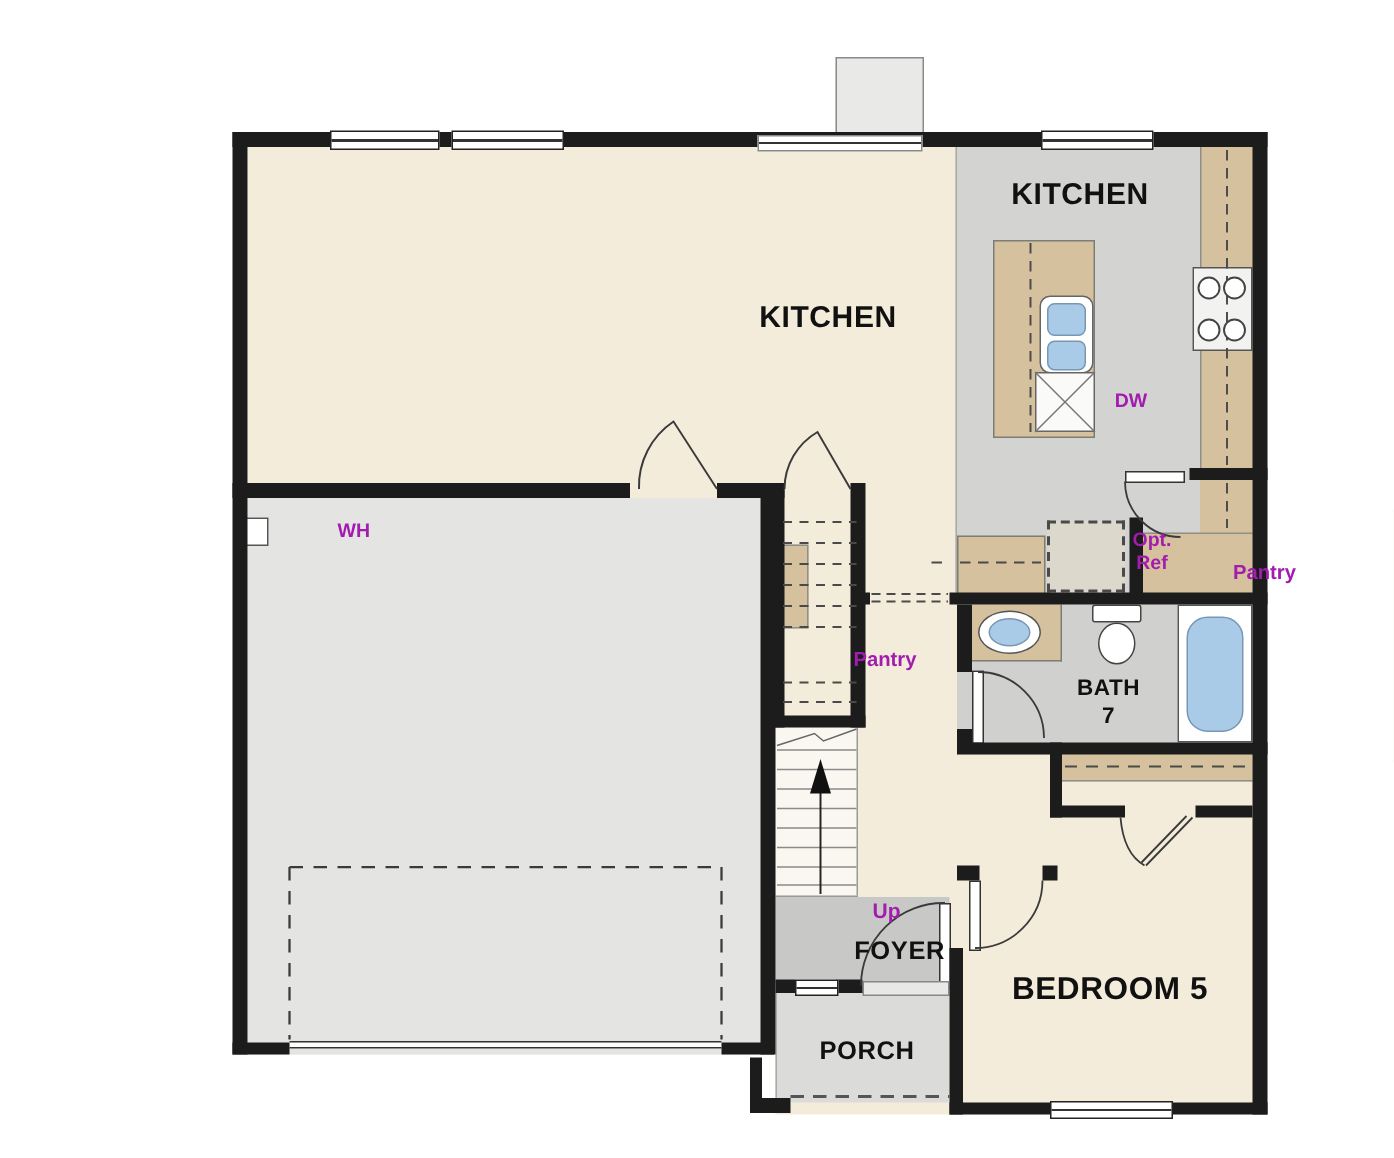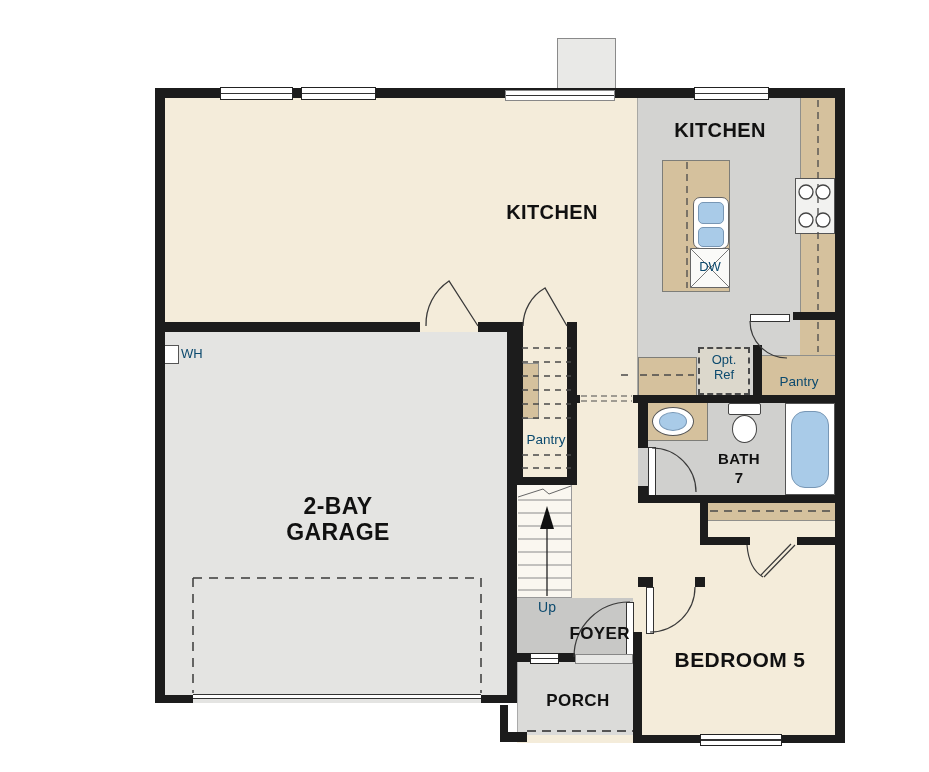--- a/index.html
+++ b/index.html
@@ -11,21 +11,21 @@
   html,body{margin:0;padding:0;background:#fff;}
   #plan{position:relative;width:929px;height:772px;background:#fff;overflow:hidden;
         font-family:"Liberation Sans","DejaVu Sans",sans-serif;}
   .abs{position:absolute;}
   .wall{position:absolute;background:var(--wall);}
   .window{position:absolute;background:#fff;border:1px solid #222;
           background-image:linear-gradient(to bottom,transparent 44%,#333 44%,#333 58%,transparent 58%);}
   .tan{position:absolute;background:var(--counter-tan);}
   .leaf{position:absolute;background:#fff;border:1px solid #333;}
   .lbl{position:absolute;font-weight:bold;color:#111;text-align:center;line-height:1.12;letter-spacing:.4px;}
-  .sm{position:absolute;color:#0c4a6e;text-align:center;font-weight:400;line-height:1.15;}
+  .sm{position:absolute;color:#a21caf;text-align:center;font-weight:700;line-height:1.15;padding-left:44px;}
   svg{position:absolute;left:0;top:0;}
 </style>
 </head>
 <body>
 
 <div id="plan">
 
   <div class="abs" style="left:165px;top:98px;width:680px;height:645px;background:var(--floor-cream);"></div>
   <div class="abs" style="left:150px;top:703px;width:367px;height:69px;background:#fff;"></div>
   <div class="abs" style="left:165px;top:332px;width:342px;height:371px;background:var(--floor-garage);"></div>
@@ -144,21 +144,20 @@
     <g fill="#fff" stroke="#444" stroke-width="1.3">
       <circle cx="806" cy="192" r="7"></circle>
         <circle cx="823" cy="192" r="7"></circle>
       <circle cx="806" cy="220" r="7"></circle>
         <circle cx="823" cy="220" r="7"></circle>
     </g>
   </svg>
 
   <div class="lbl" style="left:490px;top:201px;width:124px;font-size:20px;">KITCHEN</div>
   <div class="lbl" style="left:648px;top:119px;width:144px;font-size:20px;">KITCHEN</div>
-  <div class="lbl" style="left:256px;top:494px;width:164px;font-size:23px;">2-BAY GARAGE</div>
   <div class="lbl" style="left:638px;top:648px;width:204px;font-size:21px;text-align:center;">BEDROOM 5</div>
   <div class="lbl" style="left:715px;top:450px;width:48px;font-size:15px;line-height:1.25;">BATH 7</div>
   <div class="lbl" style="left:526px;top:624px;width:104px;font-size:17px;text-align:right;">FOYER</div>
   <div class="lbl" style="left:526px;top:691px;width:104px;font-size:17px;">PORCH</div>
   <div class="sm" style="left:514px;top:432px;width:64px;font-size:13.5px;">Pantry</div>
   <div class="sm" style="left:767px;top:374px;width:64px;font-size:13.5px;">Pantry</div>
   <div class="sm" style="left:532px;top:599px;width:30px;font-size:14px;">Up</div>
   <div class="sm" style="left:701px;top:353px;width:46px;font-size:13px;">Opt. Ref</div>
   <div class="sm" style="left:181px;top:347px;width:30px;font-size:13px;text-align:left;">WH</div>
   <div class="sm" style="left:690px;top:260px;width:40px;font-size:13px;">DW</div>

